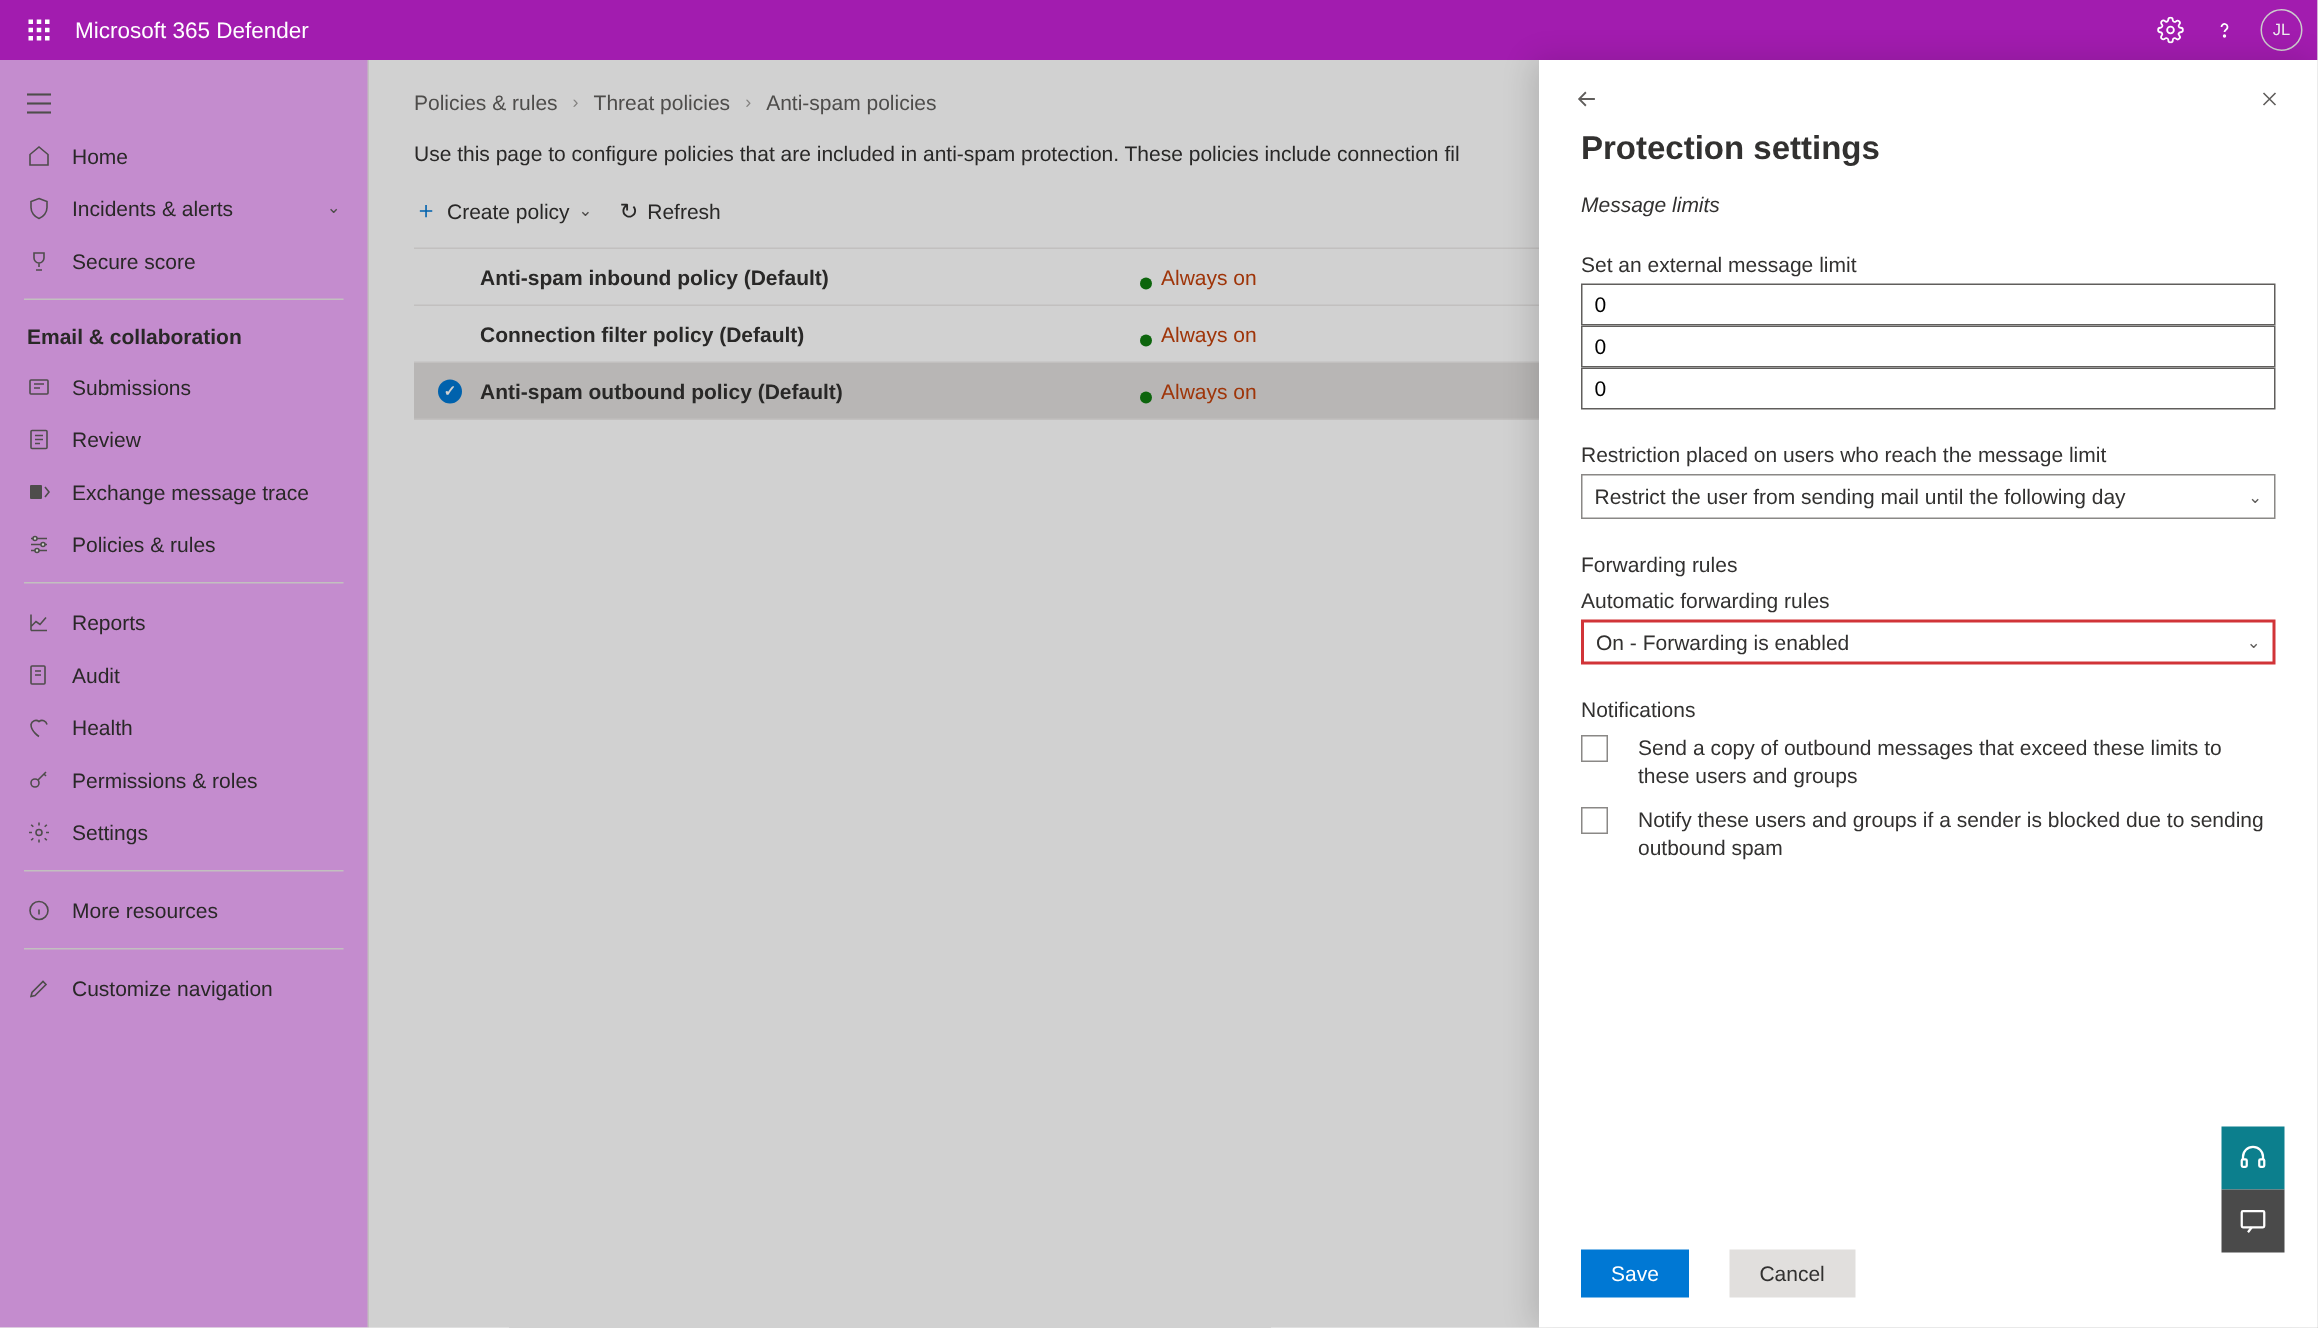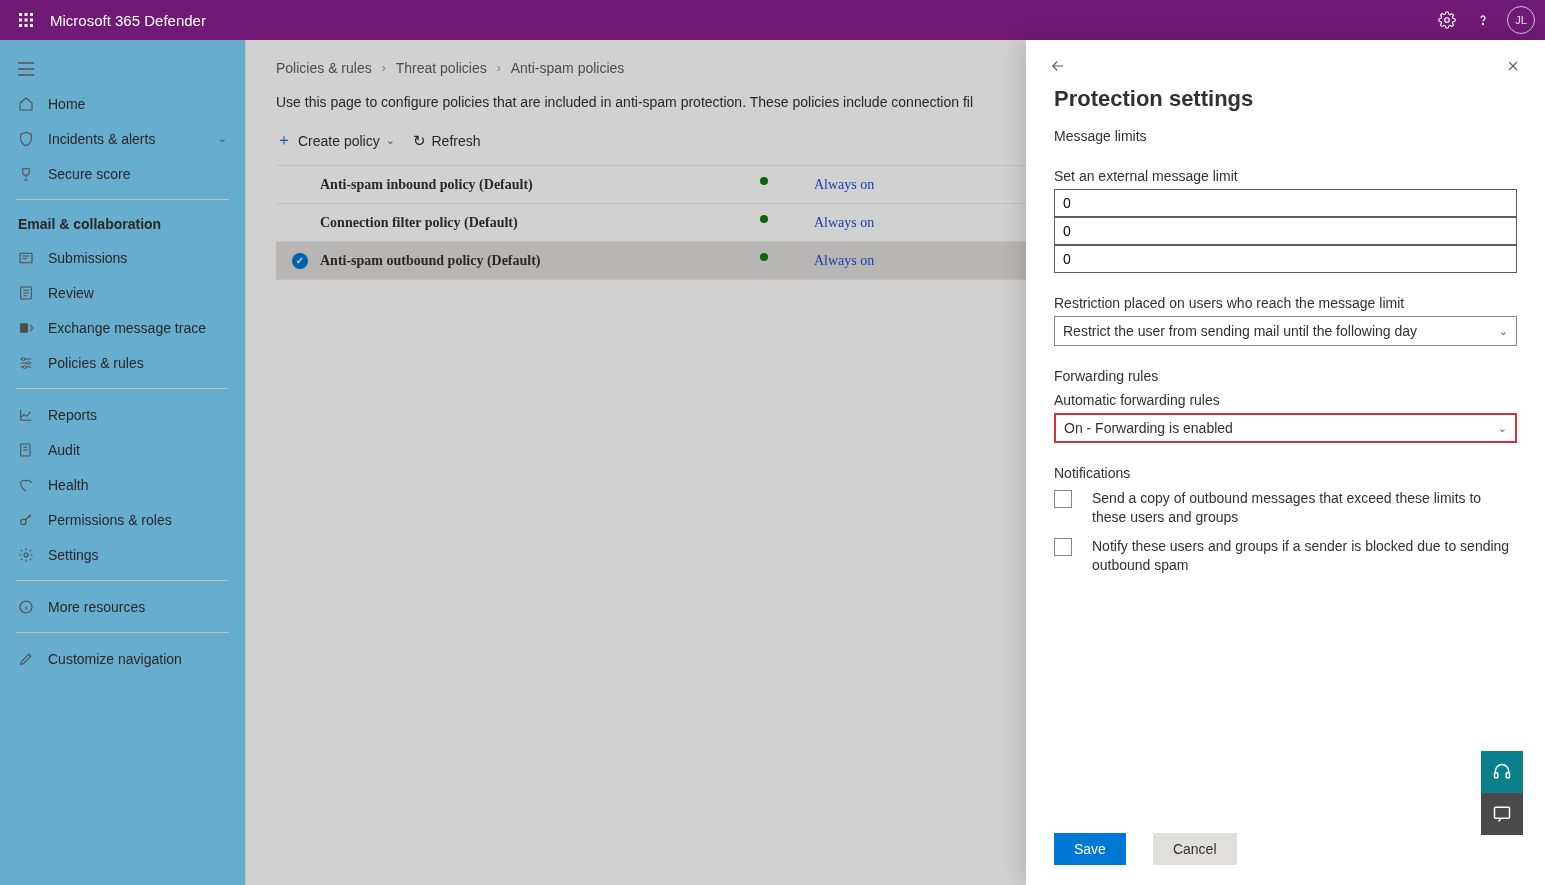--- a/index.html
+++ b/index.html
@@ -1,27 +1,27 @@
 <!DOCTYPE html>
 <html><head>
 <meta charset="utf-8">
 <style>
   * { box-sizing: border-box; margin: 0; padding: 0; }
   body { font-family: "Segoe UI", -apple-system, sans-serif; font-size: 14px; color: #323130; overflow: hidden; width: 1545px; height: 885px; position: relative; background: #f8f8f8; }
   
-  .header { height: 40px; background: #701a75; display: flex; align-items: center; padding: 0 10px; color: #fff; }
+  .header { height: 40px; background: #a21caf; display: flex; align-items: center; padding: 0 10px; color: #fff; }
   .header .waffle { width: 20px; height: 20px; margin: 0 6px; display: flex; align-items: center; justify-content: center; cursor: pointer; }
   .header .title { margin-left: 8px; font-size: 15px; }
   .header .spacer { flex: 1; }
   .header .hicon { width: 36px; height: 40px; display: flex; align-items: center; justify-content: center; cursor: pointer; }
   .header .avatar { width: 28px; height: 28px; border-radius: 50%; border: 1px solid #ccc; display: flex; align-items: center; justify-content: center; font-size: 11px; color: #eee; margin-left: 6px; cursor: pointer;}
   
   .main-wrap { display: flex; height: 845px; }
   
-  .sidebar { width: 246px; background: #7dd3fc; padding-top: 12px; border-right: 1px solid #edebe9;}
+  .sidebar { width: 246px; background: #f0abfc; padding-top: 12px; border-right: 1px solid #edebe9;}
   .sidebar .burger { padding: 6px 18px; height: 34px; display:flex; align-items:center; cursor:pointer;}
   .sidebar .item { display:flex; align-items:center; padding: 0 18px; height: 35px; cursor:pointer; gap: 14px; color:#323130; }
   .sidebar .item .icon-s { width:16px; display:flex; justify-content:center; color:#605e5c;}
   .sidebar .item .chev { margin-left:auto; font-size:11px; color:#605e5c;}
   .sidebar .section-label { padding: 8px 18px; font-weight: 600; font-size: 14px; color:#323130;}
   .sidebar .divider { height:1px; background:#edebe9; margin: 8px 16px; }
   
   .content { flex:1; background:#fff; padding: 20px 30px; position: relative;}
   .breadcrumb { display:flex; gap:10px; align-items:center; color:#605e5c; font-size:14px; margin-bottom: 18px; }
   .breadcrumb .sep { color:#a19f9d; font-size:12px;}
@@ -29,33 +29,33 @@
   .toolbar { display:flex; gap:18px; align-items:center; margin-bottom: 14px;}
   .toolbar .tbtn { display:flex; align-items:center; gap:6px; color:#323130; cursor:pointer;}
   .tbtn .plus { color:#0078d4; font-size:16px;}
   .tbtn .refresh-i { font-size:15px;}
   
   .table { border-top:1px solid #edebe9;}
   .table .thead, .table .trow { display:flex; align-items:center; height:38px; border-bottom:1px solid #edebe9; padding-left: 44px;}
   .table .thead { font-weight:400; color:#605e5c; font-size:13px;}
   .table .col-name { width: 440px; }
   .table .col-status { width: 180px; }
-  .table .trow { font-weight:600; color:#323130; position:relative; cursor:pointer;font-family:Liberation Serif, serif;}
+  .table .trow { font-weight:600; color:#323130; position:relative; cursor:pointer;}
   .table .trow .dot { width:8px; height:8px; border-radius:50%; background:#107c10; display:inline-block; margin-right:6px;}
   .table .trow.selected { background:#e1dfdd;}
   .table .trow .check { position:absolute; left:16px; width:16px; height:16px; border-radius:50%; background:#0078d4; display:flex; align-items:center; justify-content:center; color:#fff; font-size:10px;}
-  .status-cell { font-weight:400; color:#1d4ed8; display:flex; align-items:flex-start;gap:40px;}
+  .status-cell { font-weight:400; color:#c2410c; display:flex; align-items:flex-end;}
   
   
   .panel { position:absolute; top:40px; right:0; width:519px; height:845px; background:#fff; box-shadow: -4px 0 20px rgba(0,0,0,0.15); display:flex; flex-direction:column;}
   .panel .phead { display:flex; justify-content:space-between; align-items:center; padding: 14px 20px 0 20px;}
   .panel .phead .icon-btn { cursor:pointer; color:#605e5c; width:24px; height:24px; display:flex; align-items:center; justify-content:center;}
   .panel .ptitle { font-size:22px; font-weight:700; padding: 8px 24px 12px 28px;}
   .panel .pbody { flex:1; overflow:auto; padding: 0 28px;}
-  .panel .group-h { font-weight:400; color:#323130; margin-top:4px; margin-bottom:24px;}
+  .panel .group-h { font-weight:400; color:#323130; margin-top:4px; margin-bottom:24px;font-style:italic;}
   .panel .label { font-size:14px; color:#323130; margin-bottom:5px; margin-top:14px;}
   .panel input[type=text] { width:100%; height:28px; border:1px solid #605e5c; padding: 0 8px; font-size:14px; }
   .panel .select { width:100%; height:30px; border:1px solid #8a8886; padding: 0 8px; font-size:14px; display:flex; align-items:center; justify-content:space-between; cursor:pointer;}
   .panel .select.highlight { border:2px solid #d13438; }
   .panel .section-h { font-weight:400; margin-top:22px; margin-bottom:8px;}
   .panel .chk-row { display:flex; gap:20px; align-items:flex-start; margin: 8px 0 10px 0;}
   .panel .chk-row .box { width:18px; height:18px; border:1px solid #8a8886; flex-shrink:0; margin-top:1px; cursor:pointer;}
   .panel .chk-row .lbl { flex:1; line-height:1.35;}
   .panel .pfoot { padding: 12px 28px 20px 28px; display:flex; gap:27px; border-top: 0; }
   .panel .btn { height:32px; padding: 0 20px; border:none; cursor:pointer; font-size:14px;}

